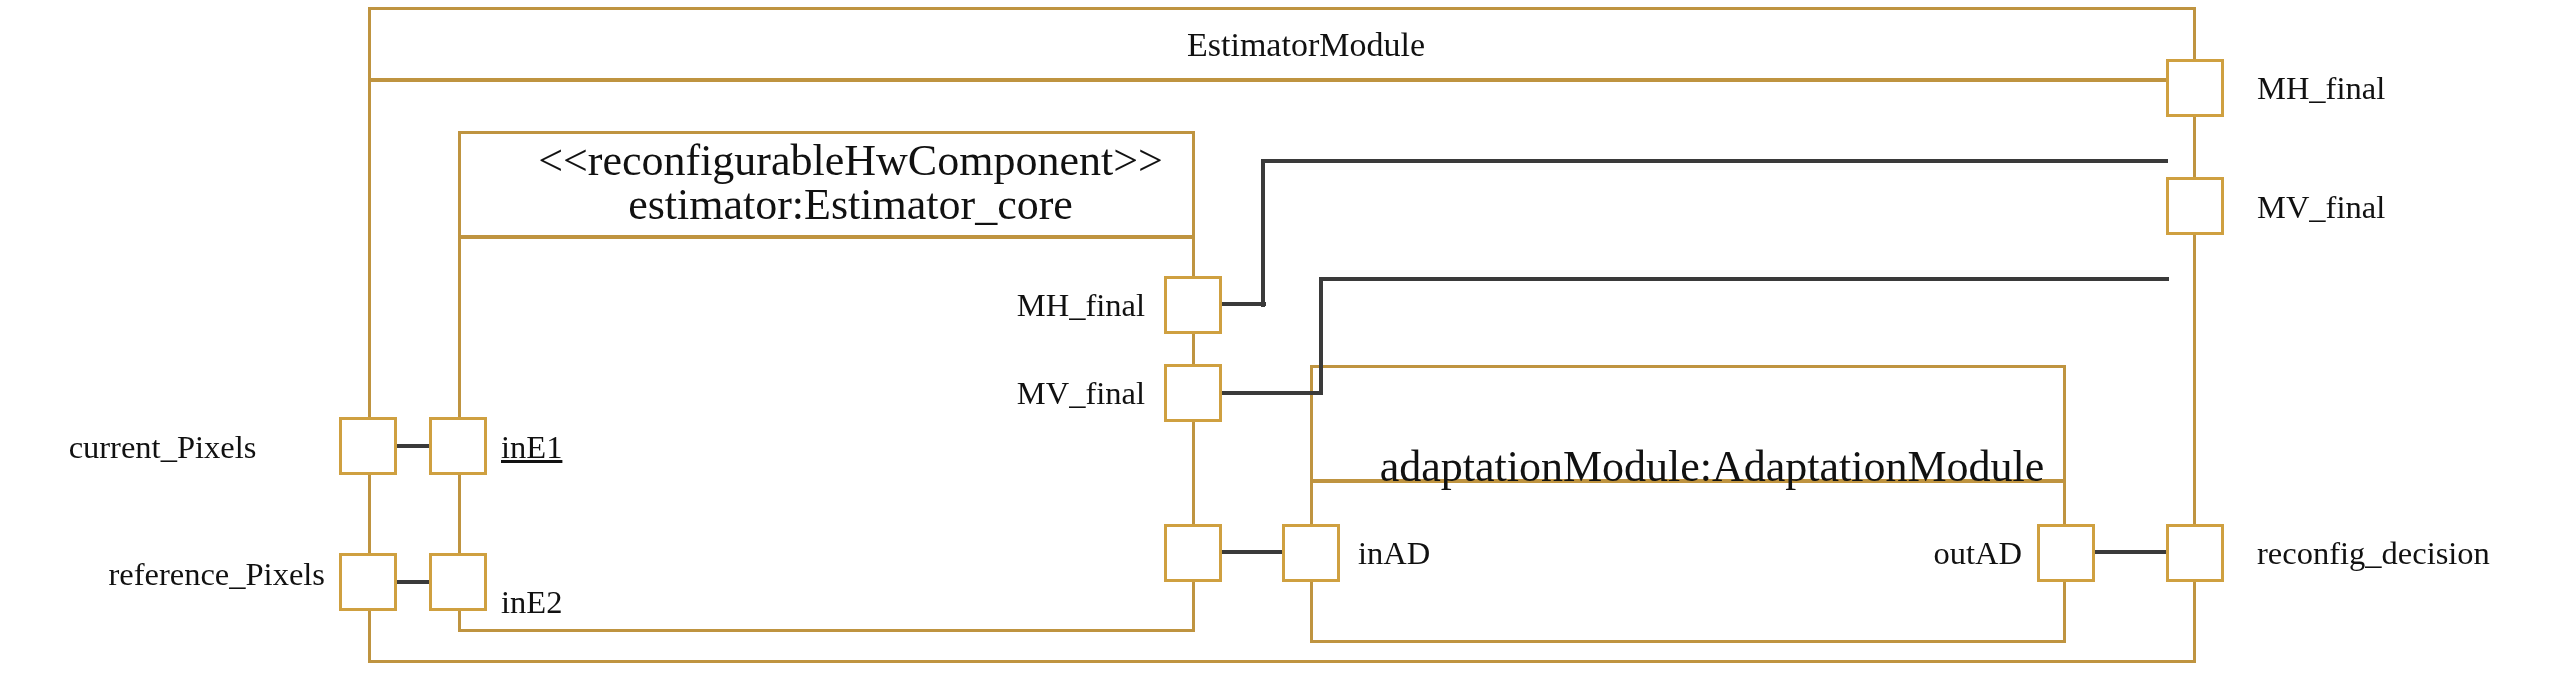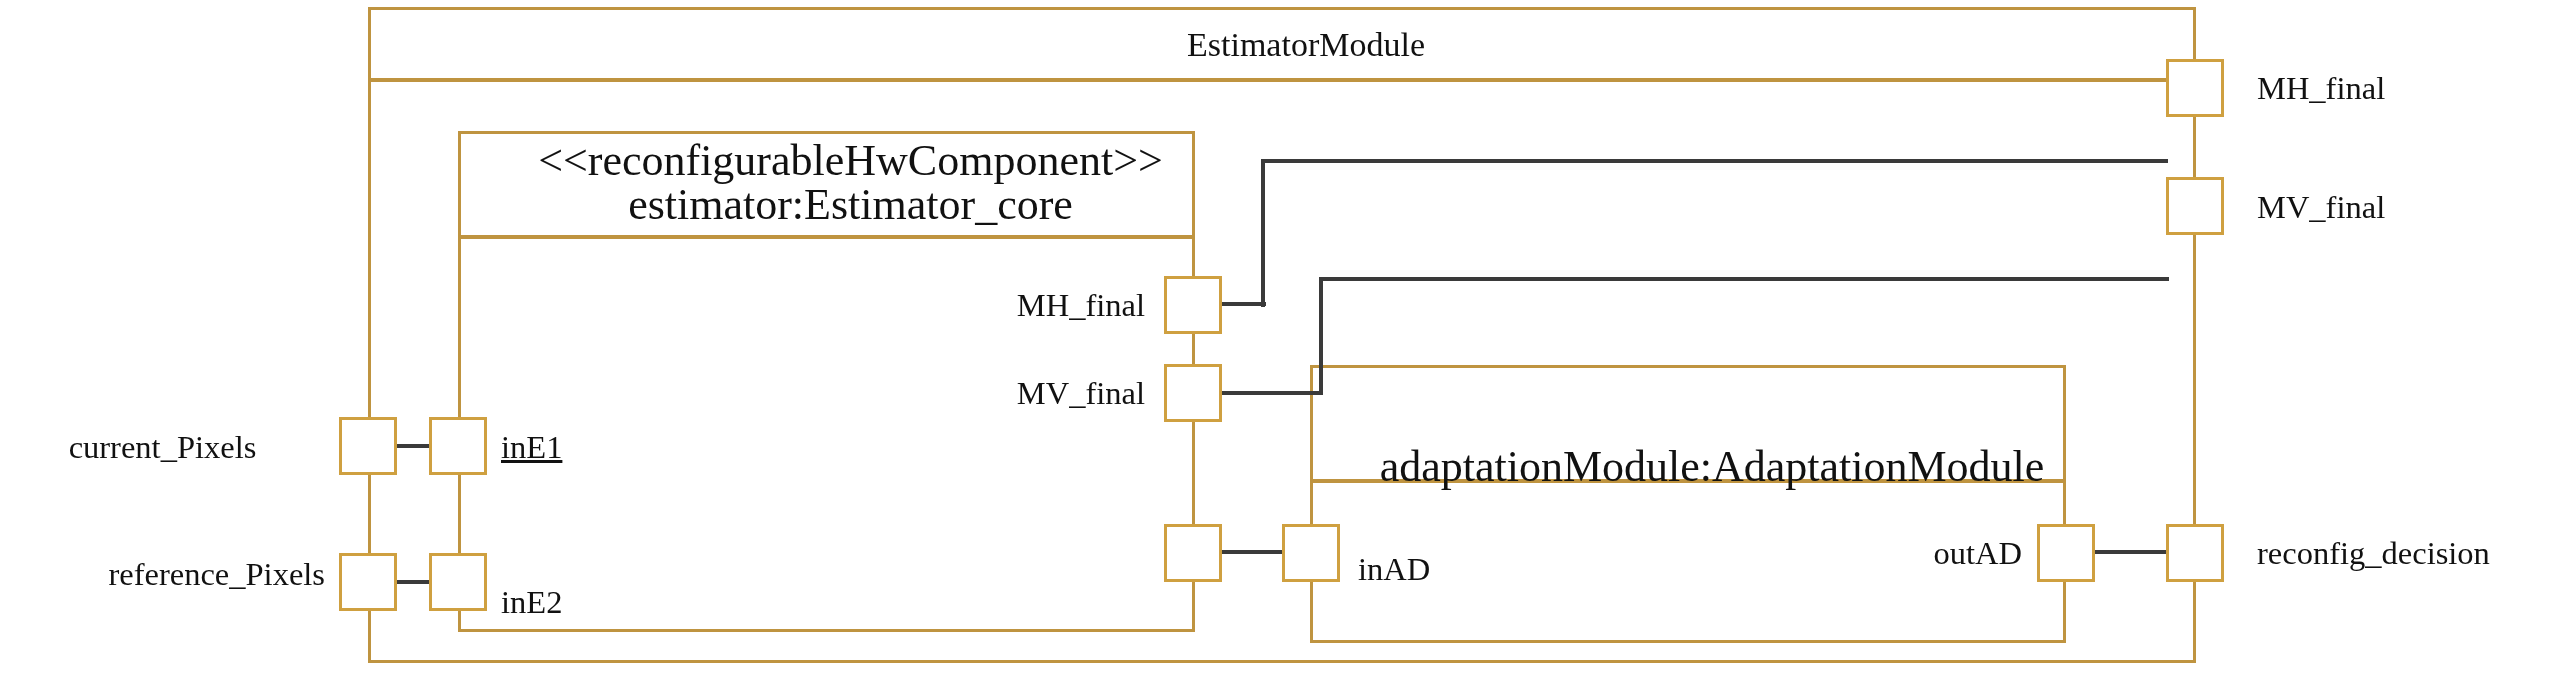--- a/index.html
+++ b/index.html
@@ -113,21 +113,21 @@
 
   <div class="port" style="left:1164px; top:276px; width:58px; height:58px;"></div>
   <div class="label lbl-port right" style="left:813px; top:289px; width:332px;">MH_final</div>
 
   <div class="port" style="left:1164px; top:364px; width:58px; height:58px;"></div>
   <div class="label lbl-port right" style="left:813px; top:377px; width:332px;">MV_final</div>
 
   <div class="port" style="left:1164px; top:524px; width:58px; height:58px;"></div>
 
   <div class="port" style="left:1282px; top:524px; width:58px; height:58px;"></div>
-  <div class="label lbl-port" style="left:1358px; top:553px;">inAD</div>
+  <div class="label lbl-port" style="left:1358px; top:537px;">inAD</div>
 
   <div class="port" style="left:2037px; top:524px; width:58px; height:58px;"></div>
   <div class="label lbl-port right" style="left:1721px; top:537px; width:301px;">outAD</div>
 
   <div class="wire-h" style="left:1220px; top:550px; width:65px;"></div>
 
   <div class="port" style="left:2166px; top:59px; width:58px; height:58px;"></div>
   <div class="label lbl-port" style="left:2257px; top:72px;">MH_final</div>
 
   <div class="port" style="left:2166px; top:177px; width:58px; height:58px;"></div>

